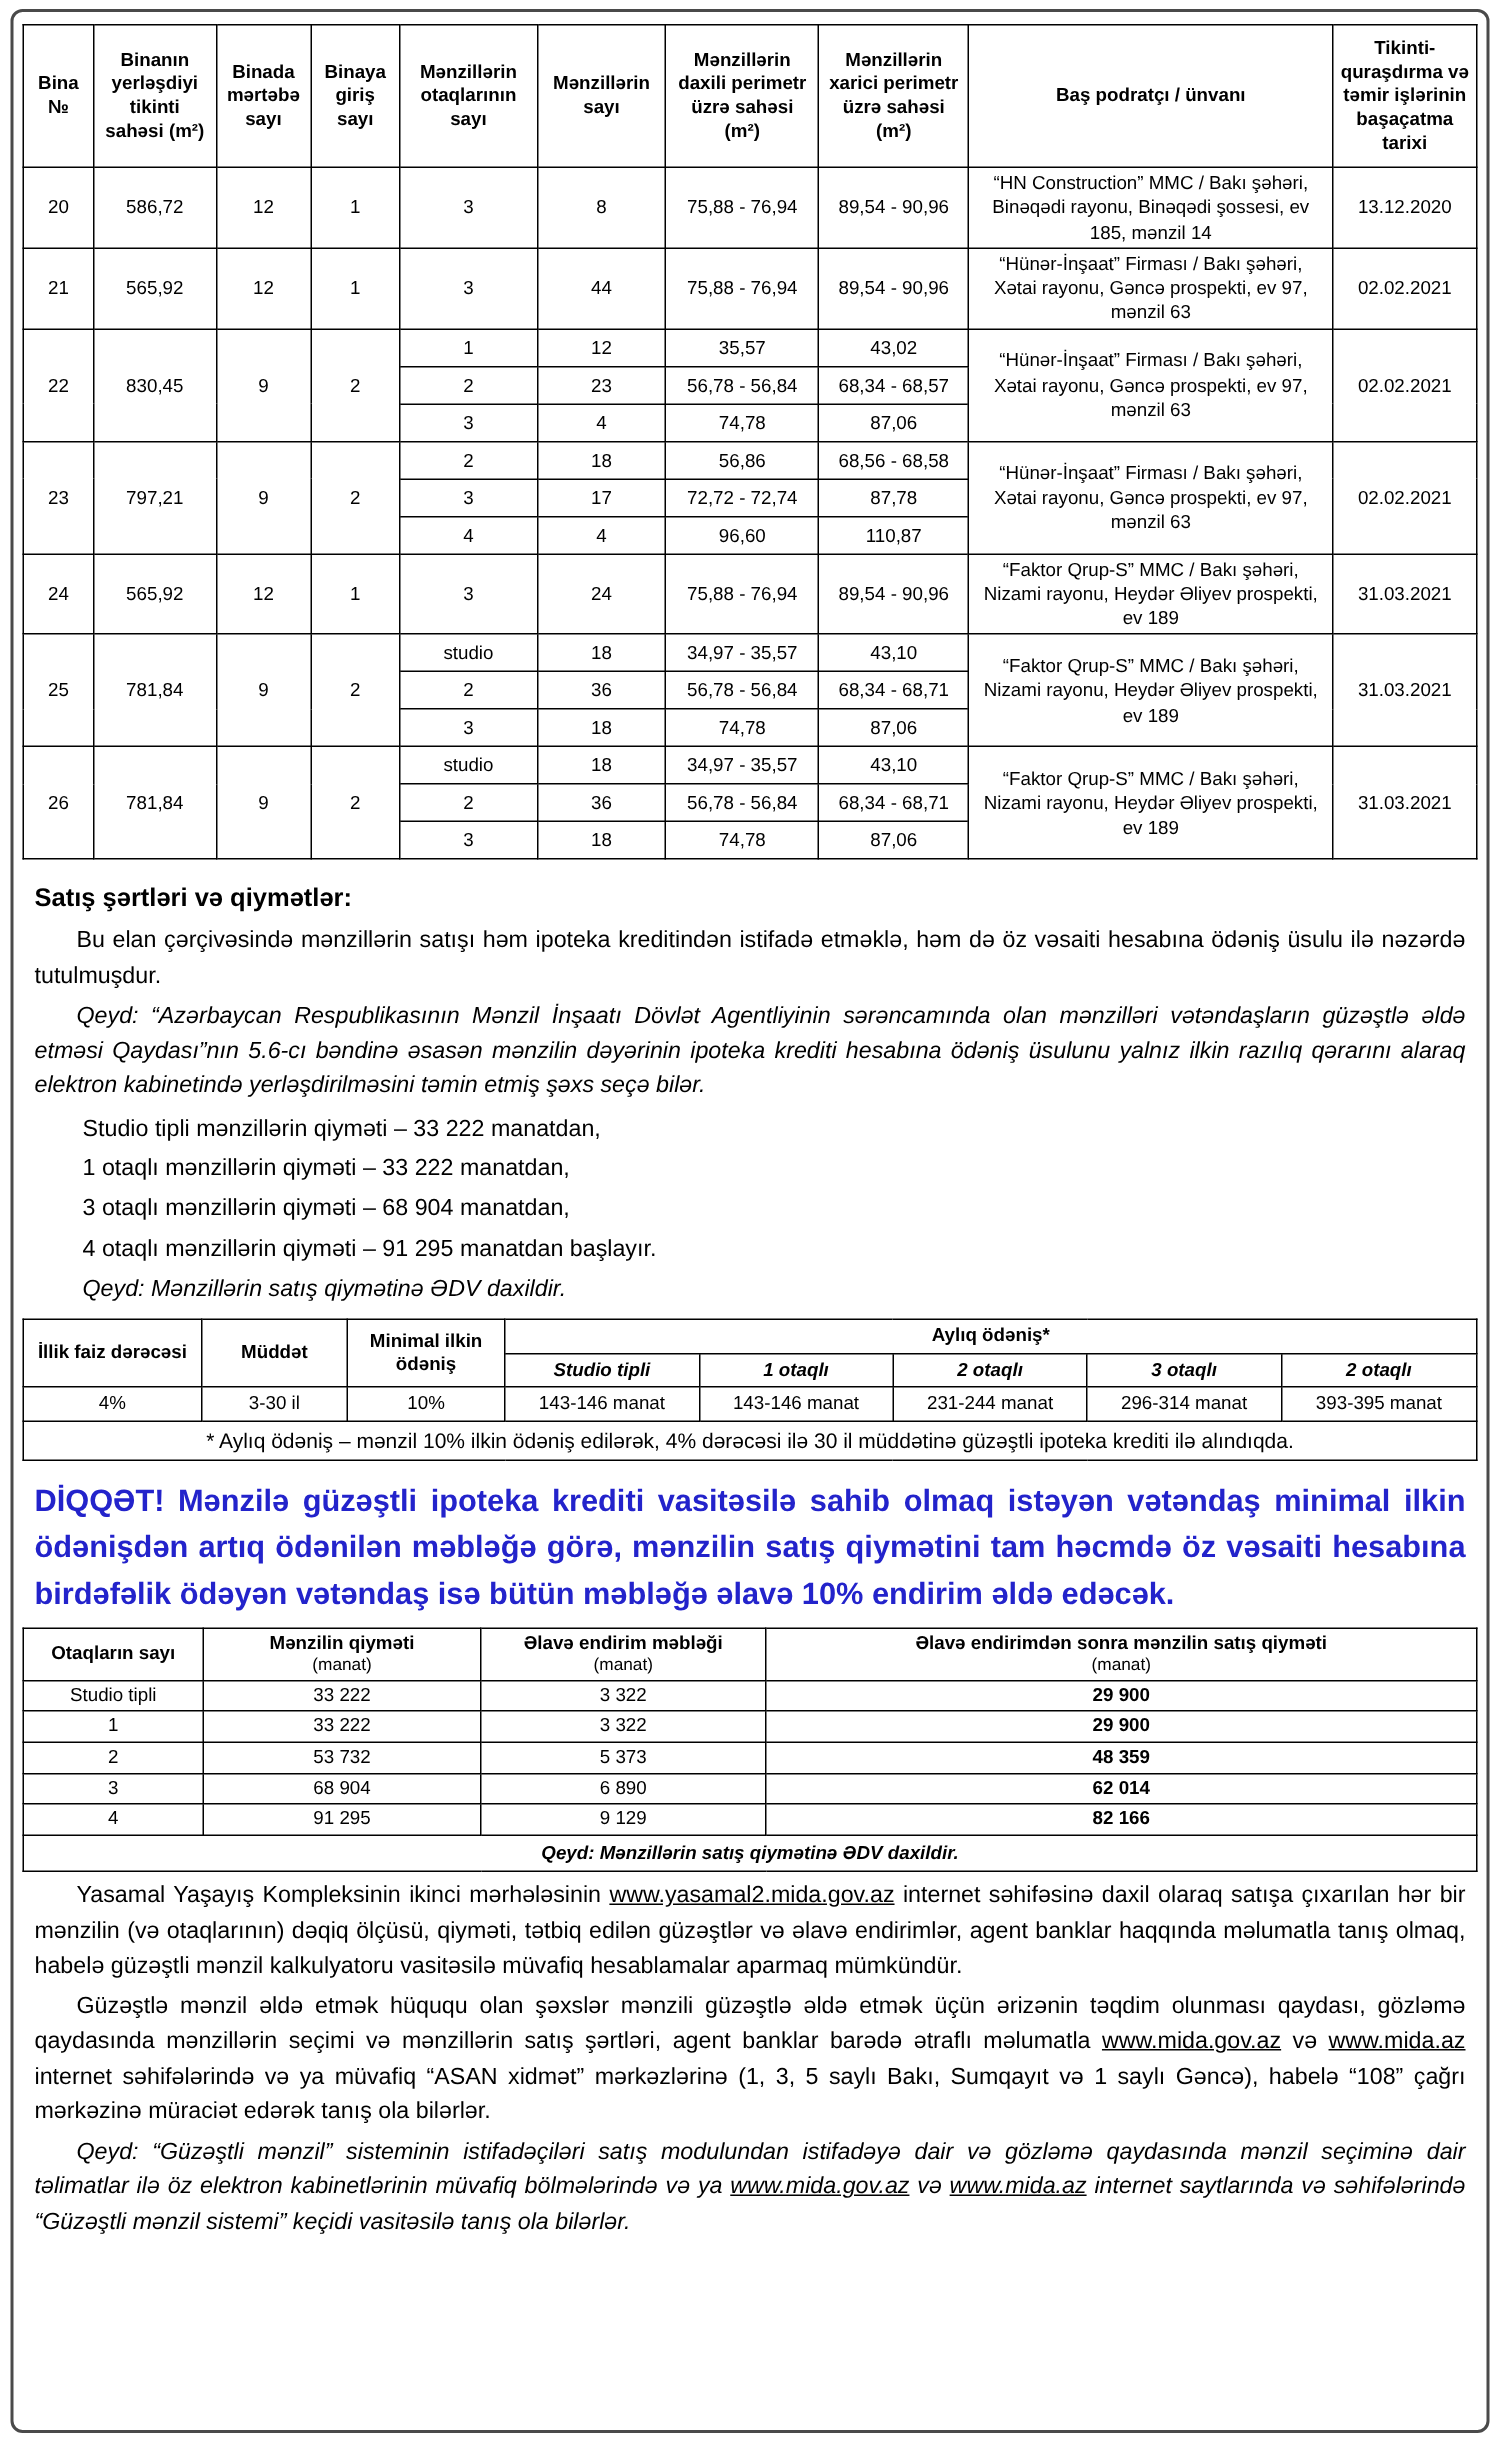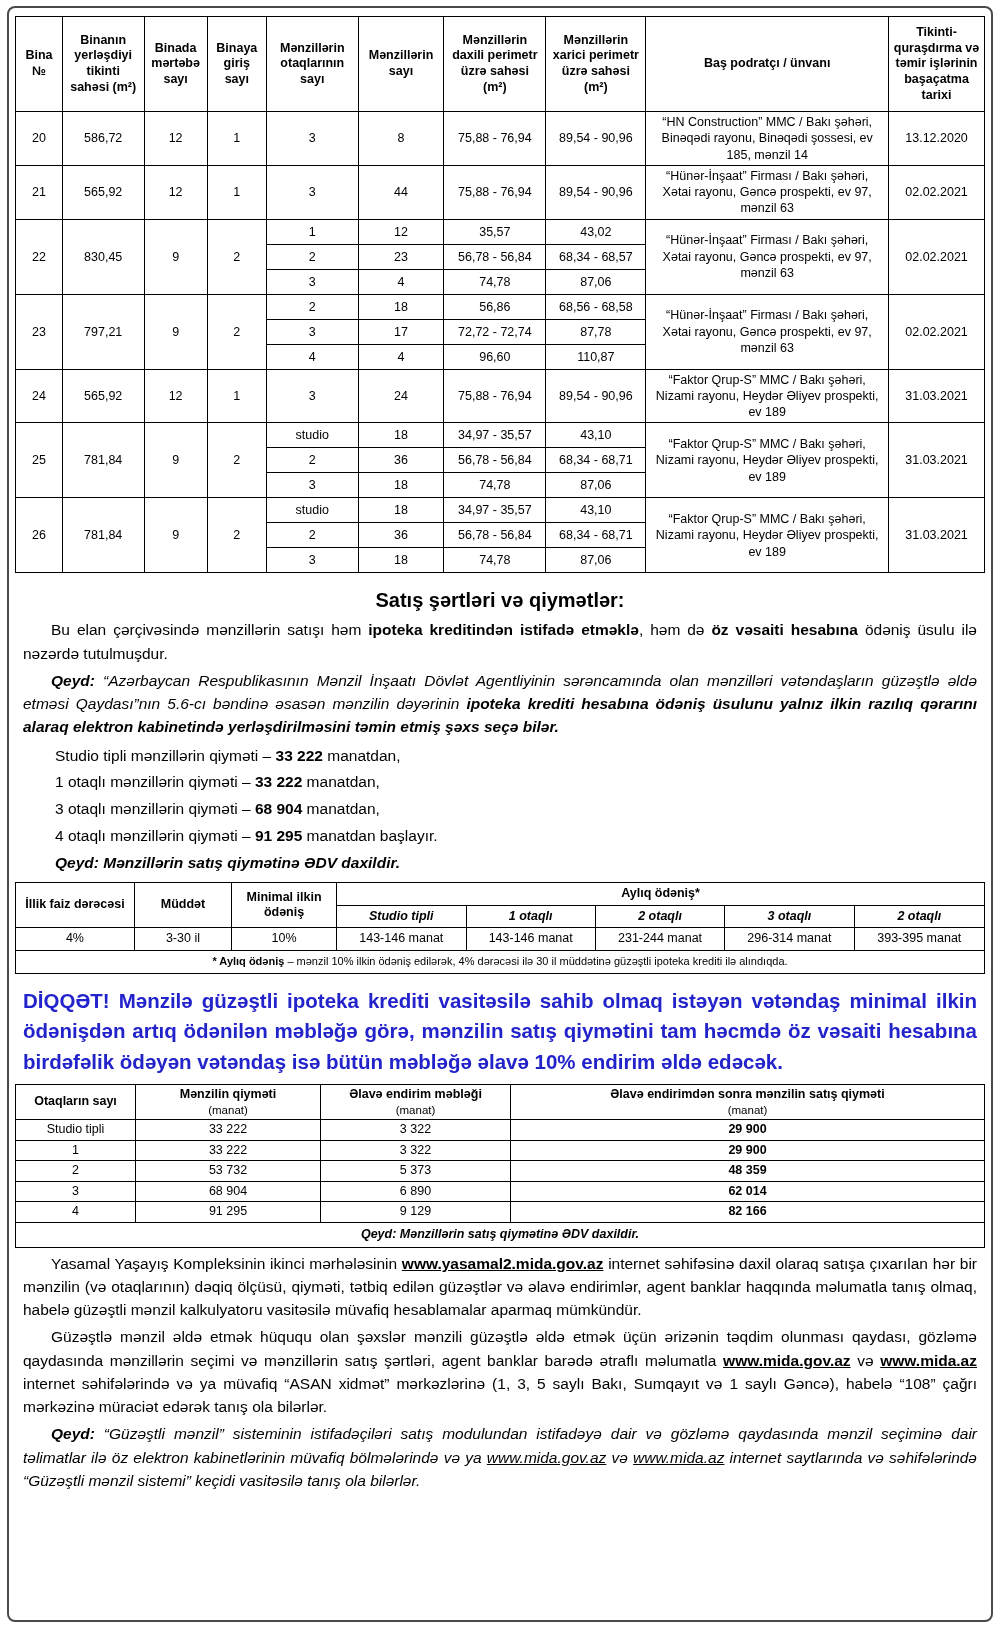--- a/index.html
+++ b/index.html
@@ -6,32 +6,32 @@
   body{width:1000px;font-family:"Liberation Sans",sans-serif;color:#000;}
   .page{width:986px;min-height:1616px;margin:6px auto;border:2px solid #4a4a4a;border-radius:8px;
         padding:8px 6px 16px;box-sizing:border-box;}
   table{border-collapse:collapse;width:100%;}
   
   .bt th,.bt td{border:1px solid #000;font-size:12.5px;padding:2px 3px;text-align:center;vertical-align:middle;}
   .bt th{font-weight:bold;padding:8px 3px;line-height:1.25;}
   .bt td{line-height:1.3;height:20px;}
   .bt td.addr{padding:2px 6px;}
   
-  .heading{font-size:20px;font-weight:bold;margin:16px 8px 6px;text-align:center;}
+  .heading{font-size:17px;font-weight:bold;margin:16px 8px 6px;}
   .para{font-size:15.5px;line-height:1.5;text-align:justify;margin:4px 8px;}
   .ind{text-indent:28px;}
   .price-line{font-size:15.5px;line-height:1.72;padding-left:32px;margin:0 8px;}
   .note-line{font-size:15.5px;line-height:1.6;margin:2px 8px;}
-  .b{font-weight:bold;}.i{font-style:italic;}.u{text-decoration:underline;}
+  .b{font-weight:normal;}.i{font-style:italic;}.u{text-decoration:underline;}
   
   .mt{margin:6px 0 0;}
   .mt th,.mt td{border:1px solid #000;font-size:12.5px;padding:3px 4px;text-align:center;vertical-align:middle;line-height:1.25;}
   .mt th{font-weight:bold;}
   .mt th.typ{font-style:italic;}
-  .mt td.fn{font-size:11px;padding:4px 6px;}
+  .mt td.fn{font-size:14px;padding:4px 6px;}
   
   .attention{font-size:20.5px;font-weight:bold;line-height:1.5;text-align:justify;margin:12px 8px 0;}
   
   .dt{margin:6px 0 0;border-radius:30px;}
   .dt th,.dt td{border:1px solid #000;font-size:12.5px;padding:2px 4px;text-align:center;vertical-align:middle;line-height:1.25;}
   .dt th .hl{font-weight:bold;}
   .dt th .hs{font-weight:normal;font-size:11.5px;}
   .dt td.final{font-weight:bold;}
   .dt td.dfoot{font-weight:bold;font-style:italic;padding:4px;}
   .footer-block{margin-top:1px;}

